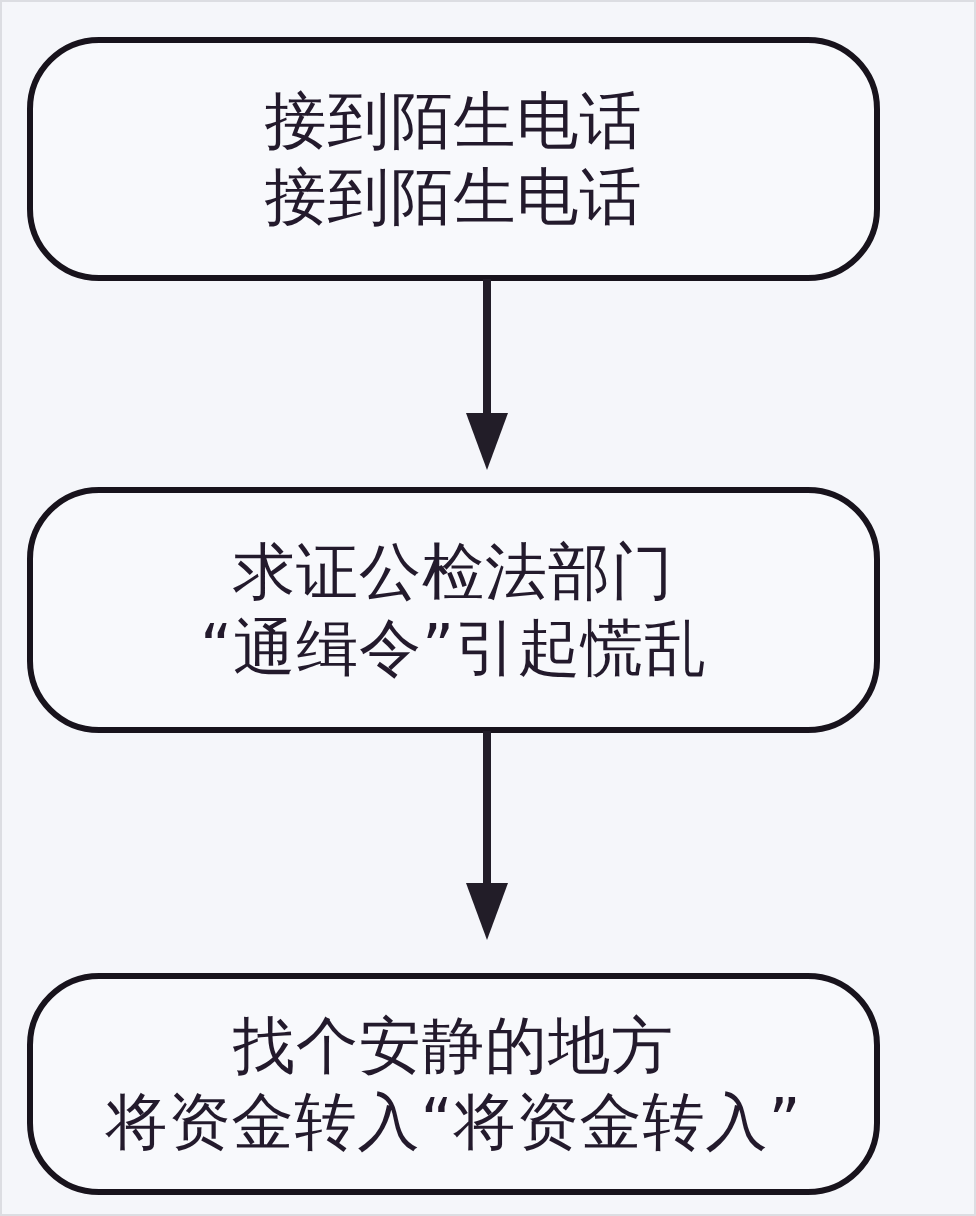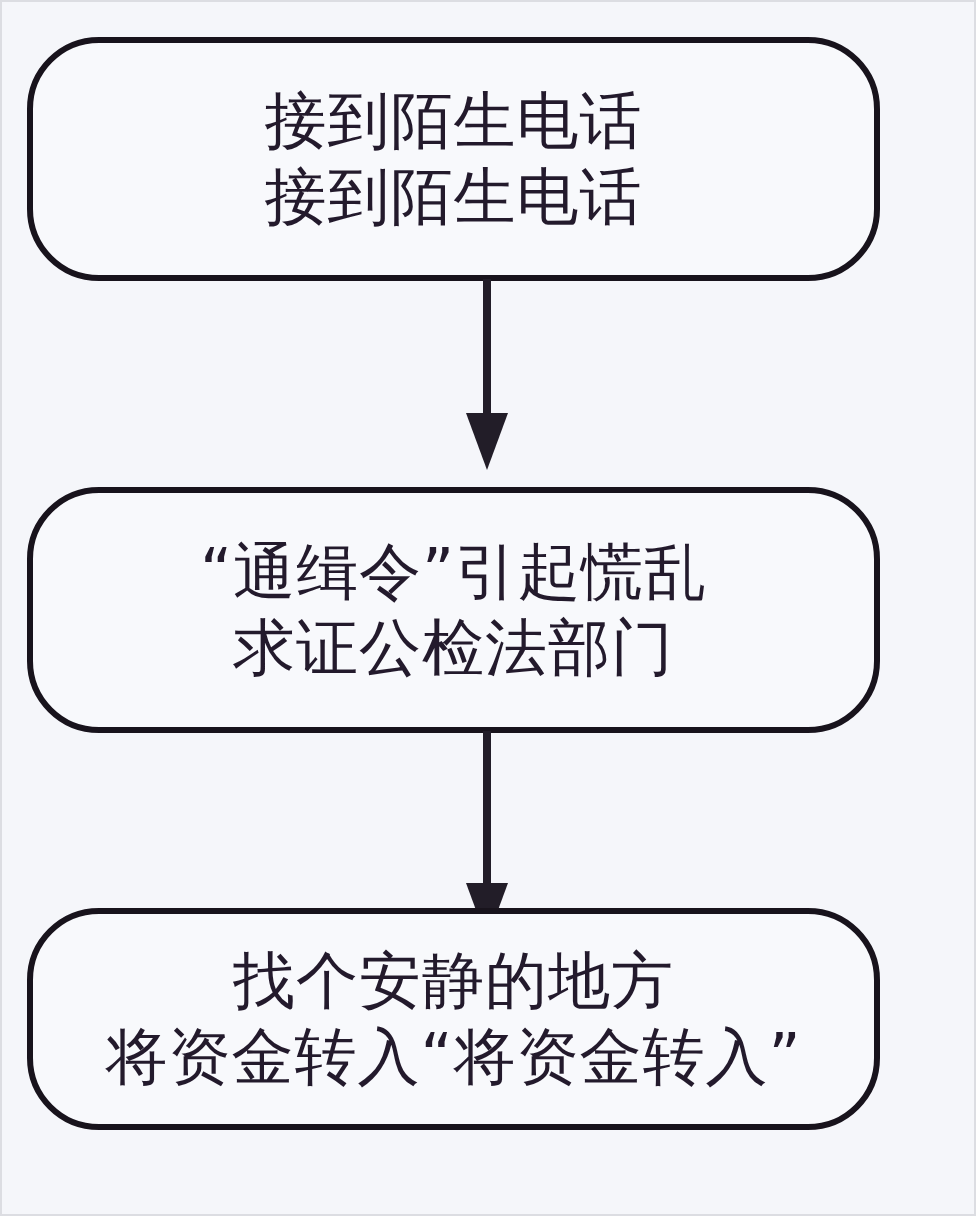--- a/index.html
+++ b/index.html
@@ -24,21 +24,21 @@
     background: #f8f9fc;
     border: 6px solid #18131c;
     border-radius: 72px;
     display: flex;
     flex-direction: column;
     align-items: center;
     justify-content: center;
   }
   .box1 { top: 37px;  height: 244px; }
   .box2 { top: 487px; height: 246px; }
-  .box3 { top: 908px; height: 222px; }
+  .box3 { top: 973px; height: 222px; }
   .flow-line {
     color: #231a2c;
     font-size: 62px;
     line-height: 76px;
     letter-spacing: 1px;
     white-space: nowrap;
     text-align: center;
   }
   .arrow {
     position: absolute;
@@ -71,22 +71,22 @@
     <div class="flow-line">接到陌生电话</div>
     <div class="flow-line">接到陌生电话</div>
   </div>
 
   <div class="arrow arrow1">
     <div class="arrow-stem"></div>
     <div class="arrow-head"></div>
   </div>
 
   <div class="flow-box box2">
+    <div class="flow-line">求证公检法部门</div>
     <div class="flow-line">“通缉令”引起慌乱</div>
-    <div class="flow-line">求证公检法部门</div>
   </div>
 
   <div class="arrow arrow2">
     <div class="arrow-stem"></div>
     <div class="arrow-head"></div>
   </div>
 
   <div class="flow-box box3">
     <div class="flow-line">找个安静的地方</div>
     <div class="flow-line">将资金转入“将资金转入”</div>

